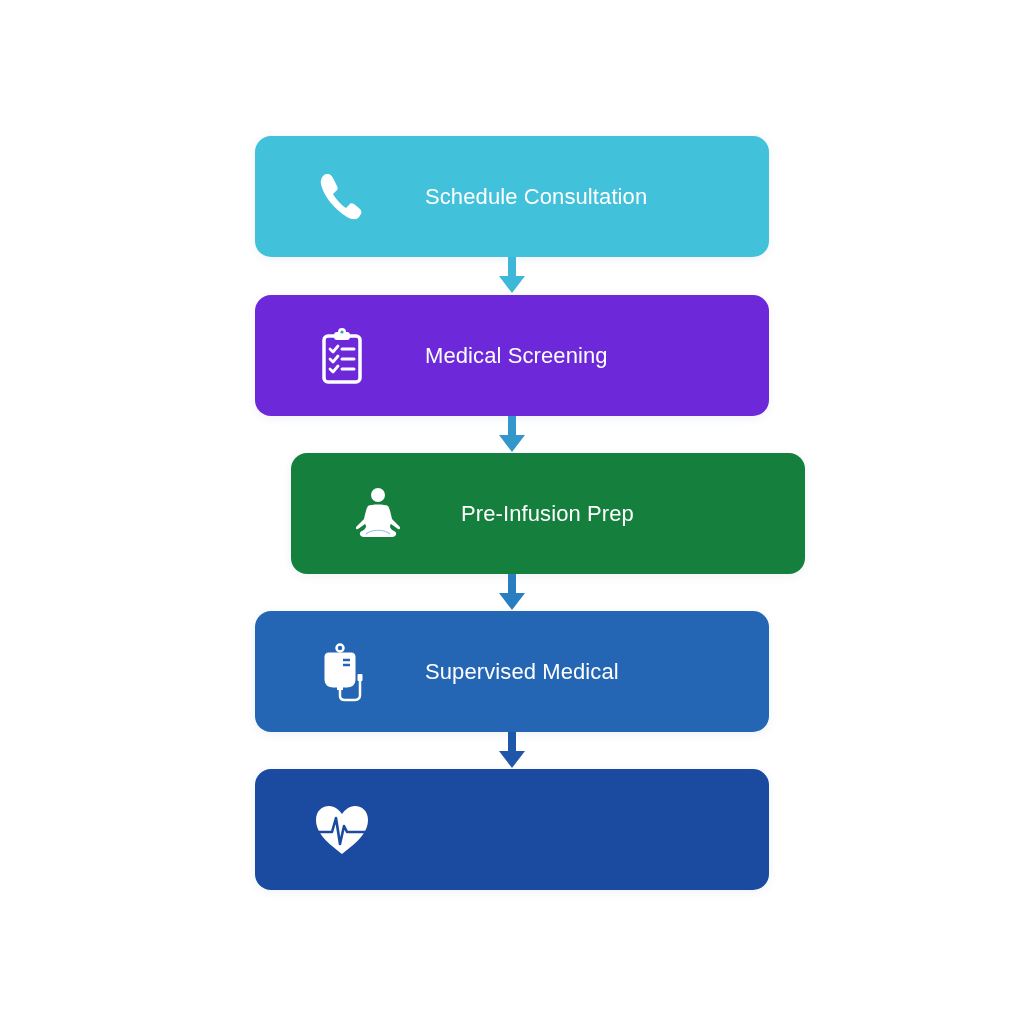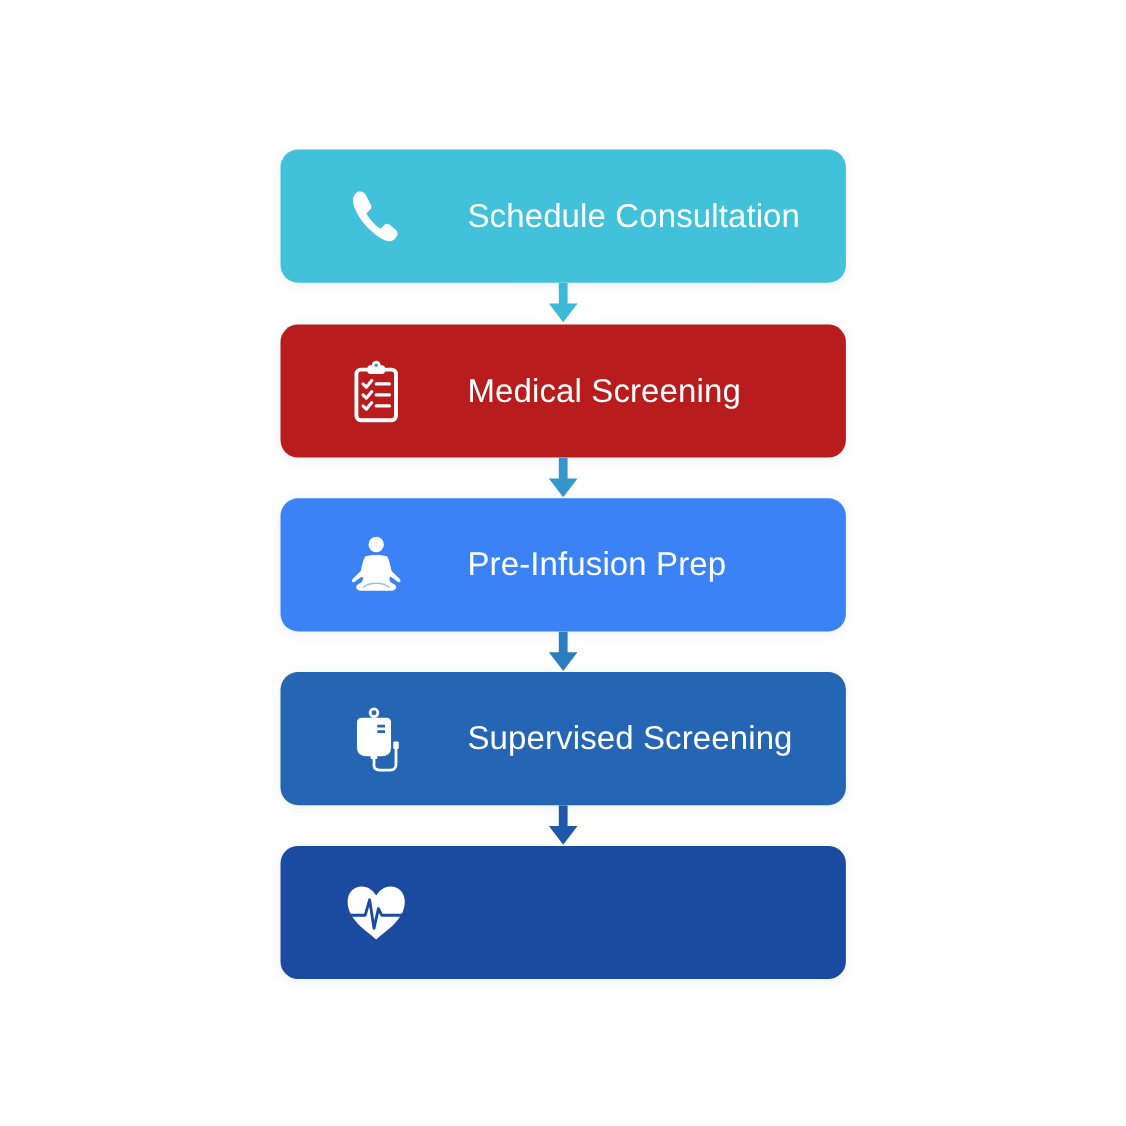--- a/index.html
+++ b/index.html
@@ -28,21 +28,21 @@
       left: 52px; top: 50%;
       width: 70px; height: 70px;
       transform: translateY(-50%);
       display: flex; align-items: center; justify-content: center;
     }
     .step .icon svg { width: 64px; height: 64px; }
     .step .label {
       position: absolute;
       left: 170px; right: 60px;
       top: 50%; transform: translateY(-50%);
-      font-size: 30px;
+      font-size: 22px;
       letter-spacing: 0.1px;
       white-space: nowrap;
     }
     .arrow {
       position: absolute;
       left: 243px; width: 28px; height: 37px;
     }
     .arrow svg { width: 28px; height: 37px; display: block; }
   </style>
 </head>
@@ -59,21 +59,21 @@
     <span class="label">Schedule Consultation</span>
   </div>
 
   <div class="arrow" style="top:121px;">
     <svg viewBox="0 0 28 37">
         <rect x="10" y="0" width="8" height="20" fill="#3DB8D8"></rect>
         <polygon points="1,19 27,19 14,36" fill="#3DB8D8"></polygon>
       </svg>
   </div>
 
-  <div class="step" style="top:159px; background:#b91c1c;">
+  <div class="step" style="top:159px; background:#6d28d9;">
     <span class="icon">
       <svg viewBox="0 0 64 64">
         <rect x="14" y="12" width="36" height="46" rx="4" fill="none" stroke="#ffffff" stroke-width="3.5"></rect>
         <rect x="24" y="8" width="16" height="8" rx="3" fill="#ffffff"></rect>
         <circle cx="32" cy="8" r="4" fill="#ffffff"></circle>
         <circle cx="32" cy="8" r="1.6" fill="#379ECF"></circle>
         <polyline points="20,25 23,28 28,22" fill="none" stroke="#ffffff" stroke-width="2.8" stroke-linecap="round" stroke-linejoin="round"></polyline>
         <line x1="32" y1="25" x2="44" y2="25" stroke="#ffffff" stroke-width="3" stroke-linecap="round"></line>
         <polyline points="20,35 23,38 28,32" fill="none" stroke="#ffffff" stroke-width="2.8" stroke-linecap="round" stroke-linejoin="round"></polyline>
         <line x1="32" y1="35" x2="44" y2="35" stroke="#ffffff" stroke-width="3" stroke-linecap="round"></line>
@@ -84,21 +84,21 @@
     <span class="label">Medical Screening</span>
   </div>
 
   <div class="arrow" style="top:280px;">
     <svg viewBox="0 0 28 37">
         <rect x="10" y="0" width="8" height="20" fill="#3497CC"></rect>
         <polygon points="1,19 27,19 14,36" fill="#3497CC"></polygon>
       </svg>
   </div>
 
-  <div class="step" style="top:317px; background:#3b82f6;">
+  <div class="step" style="top:317px; background:#15803d;margin-left:36px;">
     <span class="icon">
       <svg viewBox="0 0 64 64">
         <circle cx="32" cy="13" r="7" fill="#ffffff"></circle>
         <path d="M22 24 C25 22 39 22 42 24 C44 27 45 33 46 37 L53 44 C55 46 54 48 52 47 L45 42 C43 44 44 47 48 49 C52 51 50 55 46 55 L18 55 C14 55 12 51 16 49 C20 47 21 44 19 42 L12 47 C10 48 9 46 11 44 L18 37 C19 33 20 27 22 24 Z" fill="#ffffff"></path>
         <path d="M20 52 C26 47 38 47 44 52" fill="none" stroke="#2E86C8" stroke-width="1.2" opacity="0.5"></path>
       </svg>
     </span>
     <span class="label">Pre-Infusion Prep</span>
   </div>
 
@@ -116,21 +116,21 @@
         <path d="M19 14 L41 14 C43 14 44 15 44 17 L44 40 C44 44 41 46 37 46 L23 46 C19 46 16 44 16 40 L16 17 C16 15 17 14 19 14 Z" fill="none" stroke="#ffffff" stroke-width="3"></path>
         <path d="M16 30 L44 30 L44 40 C44 44 41 46 37 46 L23 46 C19 46 16 44 16 40 Z" fill="#ffffff"></path>
         <path d="M16 17 C16 15 17 14 19 14 L41 14 C43 14 44 15 44 17 L44 30 L16 30 Z" fill="#ffffff"></path>
         <line x1="33" y1="20" x2="40" y2="20" stroke="#2566B4" stroke-width="2.5"></line>
         <line x1="33" y1="25" x2="40" y2="25" stroke="#2566B4" stroke-width="2.5"></line>
         <rect x="27" y="46" width="6" height="4" fill="#ffffff"></rect>
         <path d="M30 50 L30 56 C30 59 32 60 35 60 L45 60 C48 60 50 58 50 55 L50 40" fill="none" stroke="#ffffff" stroke-width="2.5"></path>
         <rect x="47.5" y="34" width="5" height="7" rx="1" fill="#ffffff"></rect>
       </svg>
     </span>
-    <span class="label">Supervised Screening</span>
+    <span class="label">Supervised Medical</span>
   </div>
 
   <div class="arrow" style="top:596px;">
     <svg viewBox="0 0 28 37">
         <rect x="10" y="0" width="8" height="20" fill="#1F58AA"></rect>
         <polygon points="1,19 27,19 14,36" fill="#1F58AA"></polygon>
       </svg>
   </div>
 
   <div class="step" style="top:633px; background:#1B4BA0;">

